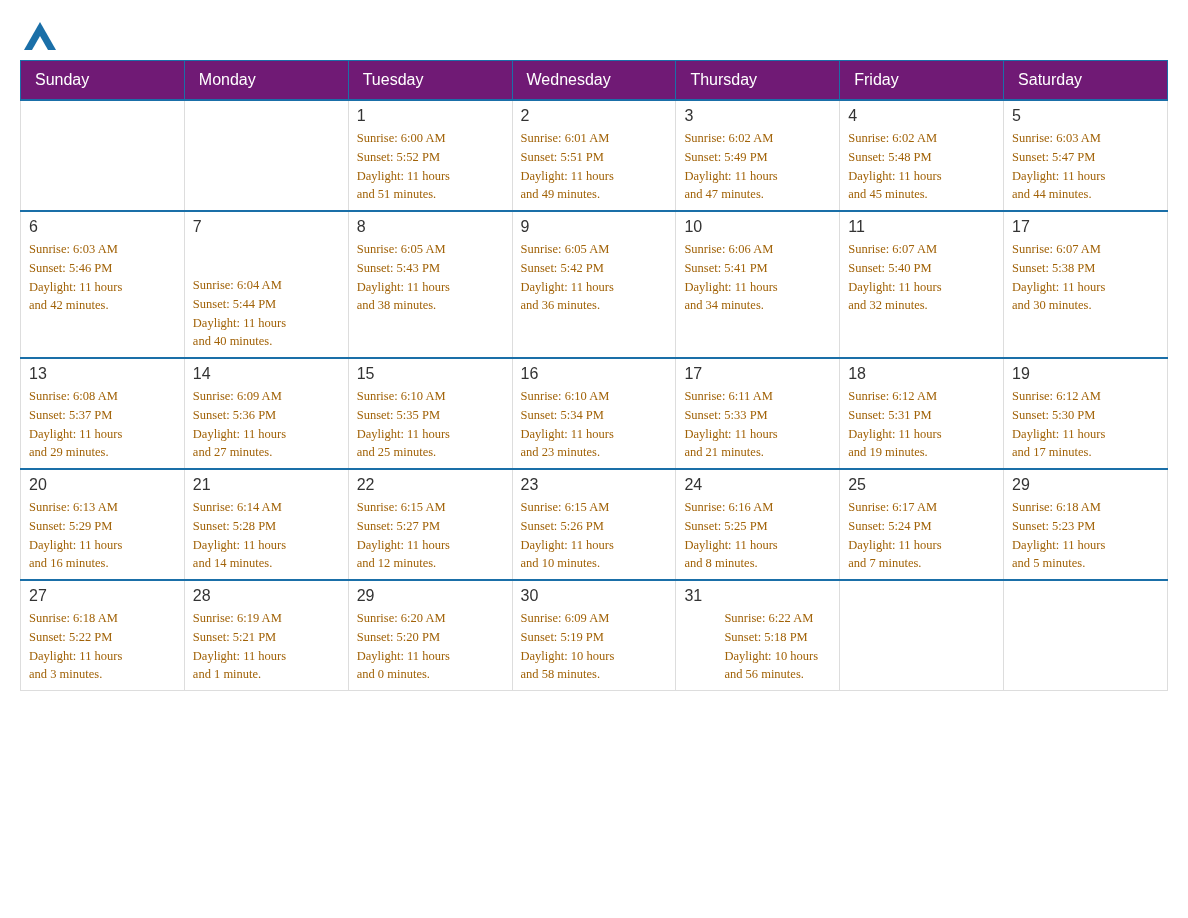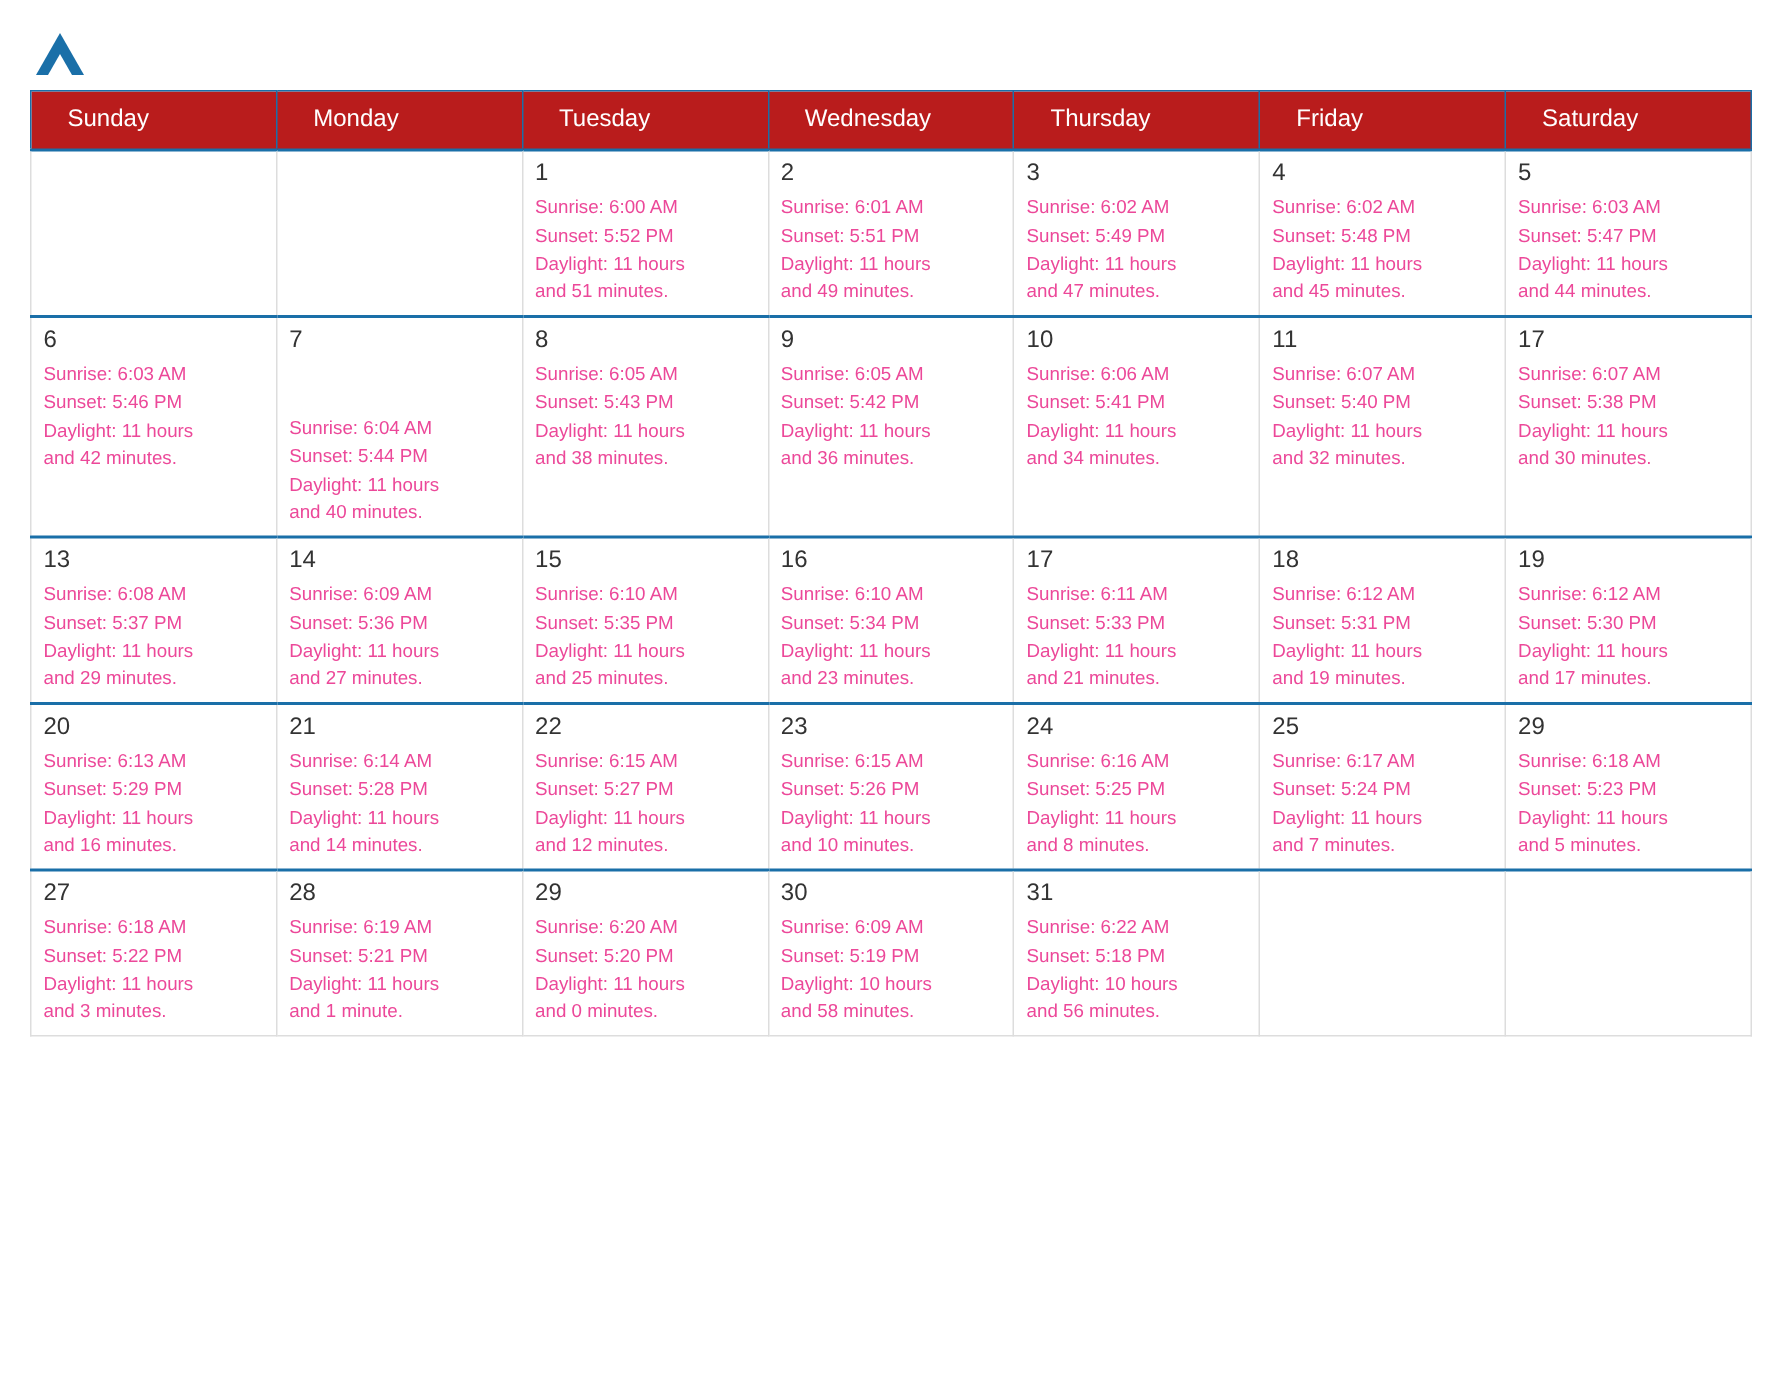--- a/index.html
+++ b/index.html
@@ -29,23 +29,23 @@
       font-size: 20px;
       color: #555;
       margin-top: 4px;
     }
     .calendar {
       width: 100%;
       border-collapse: collapse;
       border: 1px solid #ccc;
     }
     .calendar th {
-      background-color: #b91c1c;
+      background-color: #701a75;
       color: #fff;
-      padding: 10px 24px;
+      padding: 10px 14px;
       font-size: 16px;
       font-weight: normal;
       text-align: left;
       border: 1px solid #1a6fa8;
     }
     .calendar td {
       vertical-align: top;
       padding: 6px 8px;
       border: 1px solid #ddd;
       width: 14.28%;
@@ -56,21 +56,22 @@
     .day-number {
       font-size: 16px;
       font-weight: normal;
       color: #333;
       display: block;
       margin-bottom: 4px;
     }
     .day-info {
       font-size: 12.5px;
       line-height: 1.5;
-      color: #ec4899;
+      color: #a16207;
+      font-family: Liberation Serif, serif;
     }
     .empty-cell {
       background: #fff;
     }
     tr.week-row td {
       border-top: 2px solid #1a6fa8;
     }
     .logo-container {
       display: flex;
       flex-direction: column;
@@ -342,21 +343,21 @@
         </td>
         <td>
           <span class="day-number">30</span>
           <div class="day-info" style="white-space: pre-line;">Sunrise: 6:09 AM
 Sunset: 5:19 PM
 Daylight: 10 hours
 and 58 minutes.</div>
         </td>
         <td>
           <span class="day-number">31</span>
-          <div class="day-info" style="white-space: pre-line;">Sunrise: 6:22 AM
+          <div class="day-info" style="white-space: pre-line; margin-left: 40px;">Sunrise: 6:22 AM
 Sunset: 5:18 PM
 Daylight: 10 hours
 and 56 minutes.</div>
         </td>
         <td class="empty-cell"></td>
         <td class="empty-cell"></td>
       </tr>
     </tbody>
 </table>
 

